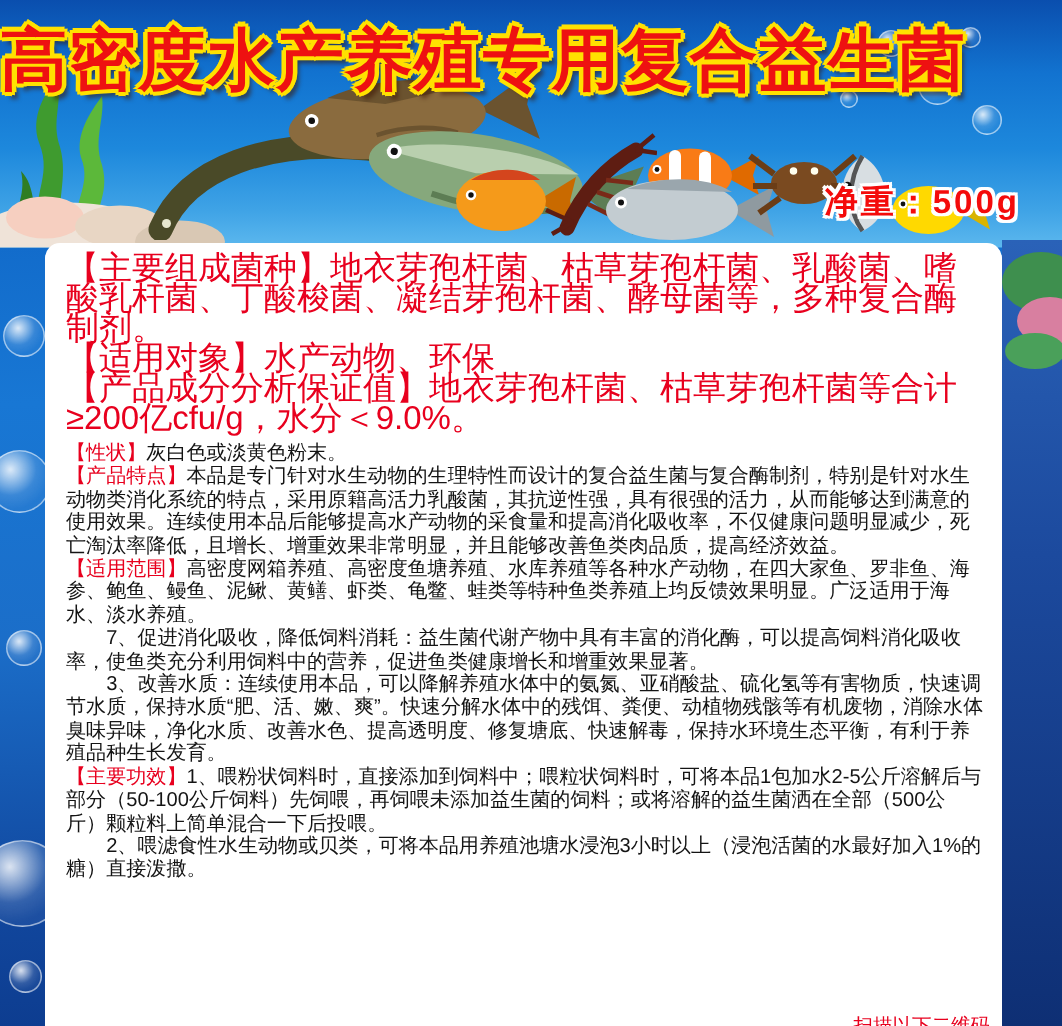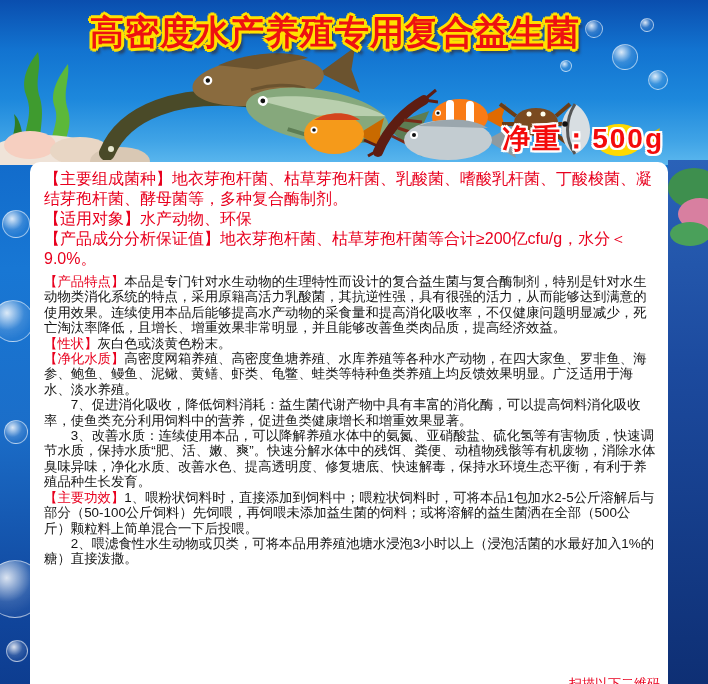--- a/index.html
+++ b/index.html
@@ -5,43 +5,43 @@
   html,body{margin:0;padding:0;}
   .stage{
     position:relative;width:708px;height:684px;overflow:hidden;
     font-family:"Liberation Sans","DejaVu Sans",sans-serif;
     background:linear-gradient(178deg,#0a55b6 0%,#1068c8 18%,#1877d4 38%,#1b6ec9 60%,#11479e 85%,#0c3a8c 100%);
   }
   
   .banner{position:absolute;left:0;top:0;width:708px;height:165px;
     background:linear-gradient(180deg,#0a4eae 0%,#1273d0 30%,#1d88dc 60%,#3fa3e6 85%,#5cb8ee 100%);}
   .title{
-    position:absolute;left:0;top:10px;width:580px;text-align:right;
-    font-size:34px;font-weight:bold;letter-spacing:1px;color:#ee1111;z-index:6;white-space:nowrap;
+    position:absolute;left:0;top:10px;width:580px;text-align:left;
+    font-size:45px;font-weight:bold;letter-spacing:1px;color:#ee1111;z-index:6;white-space:nowrap;
     text-shadow:-2px -2px 0 #ffe100,2px -2px 0 #ffe100,-2px 2px 0 #ffe100,2px 2px 0 #ffe100,
                 0 -3px 0 #ffe100,0 3px 0 #ffe100,-3px 0 0 #ffe100,3px 0 0 #ffe100,4px 5px 3px rgba(60,20,0,.55);
   }
   .net-weight{
-    position:absolute;right:44px;top:120px;z-index:7;
-    font-size:28px;font-weight:bold;color:#f40b0b;letter-spacing:2px;
+    position:absolute;right:28px;top:120px;z-index:7;
+    font-size:22px;font-weight:bold;color:#f40b0b;letter-spacing:2px;
     text-shadow:-2px -2px 0 #fff,2px -2px 0 #fff,-2px 2px 0 #fff,2px 2px 0 #fff,0 -2px 0 #fff,0 2px 0 #fff,-2px 0 0 #fff,2px 0 0 #fff;
   }
   .deco{position:absolute;z-index:3;}
   .bubble{position:absolute;border-radius:50%;z-index:2;
     background:radial-gradient(circle at 35% 30%,rgba(255,255,255,.85),rgba(255,255,255,.15) 45%,rgba(255,255,255,.05) 70%);
     border:1px solid rgba(255,255,255,.55);}
   
   .right-strip{position:absolute;right:0;top:160px;width:40px;height:524px;z-index:1;
     background:linear-gradient(180deg,#2a62b8 0%,#1c4a9e 40%,#0e2f74 100%);}
   
   .panel{
     position:absolute;left:30px;top:162px;width:612px;min-height:522px;z-index:4;
     background:#ffffff;border-radius:10px;padding:7px 12px 6px 14px;
   }
-  .blk1{color:#e8001e;font-size:16px;line-height:20px;font-weight:500;}
+  .blk1{color:#e8001e;font-size:22px;line-height:20px;font-weight:500;}
   .body-text{color:#141414;font-size:13.4px;line-height:15.4px;margin-top:5px;}
   .sec-h{color:#e8001e;font-weight:500;}
   .para{margin:0;}
   .ind{text-indent:2em;}
   .qr-note{position:absolute;right:48px;bottom:-7px;z-index:5;color:#e8001e;font-size:13px;line-height:14px;}
   
   .fish{position:absolute;z-index:4;}
   .sw{position:absolute;z-index:3;}
 </style>
 </head>
@@ -167,23 +167,23 @@
 
   <div class="panel">
 
     <div class="blk1">
       <p class="para"><span class="sec-h">【主要组成菌种】</span><span>地衣芽孢杆菌、枯草芽孢杆菌、乳酸菌、嗜酸乳杆菌、丁酸梭菌、凝结芽孢杆菌、酵母菌等，多种复合酶制剂。</span></p>
       <p class="para"><span class="sec-h">【适用对象】</span><span>水产动物、环保</span></p>
       <p class="para"><span class="sec-h">【产品成分分析保证值】</span><span>地衣芽孢杆菌、枯草芽孢杆菌等合计≥200亿cfu/g，水分＜9.0%。</span></p>
     </div>
 
     <div class="body-text">
+      <p class="para"><span class="sec-h">【性状】</span><span>灰白色或淡黄色粉末。</span></p>
       <p class="para"><span class="sec-h">【产品特点】</span><span>本品是专门针对水生动物的生理特性而设计的复合益生菌与复合酶制剂，特别是针对水生动物类消化系统的特点，采用原籍高活力乳酸菌，其抗逆性强，具有很强的活力，从而能够达到满意的使用效果。连续使用本品后能够提高水产动物的采食量和提高消化吸收率，不仅健康问题明显减少，死亡淘汰率降低，且增长、增重效果非常明显，并且能够改善鱼类肉品质，提高经济效益。</span></p>
-      <p class="para"><span class="sec-h">【性状】</span><span>灰白色或淡黄色粉末。</span></p>
-      <p class="para"><span class="sec-h">【净化水质】</span><span>高密度网箱养殖、高密度鱼塘养殖、水库养殖等各种水产动物，在四大家鱼、罗非鱼、海参、鲍鱼、鳗鱼、泥鳅、黄鳝、虾类、龟鳖、蛙类等特种鱼类养殖上均反馈效果明显。广泛适用于海水、淡水养殖。</span></p>
+      <p class="para"><span class="sec-h">【适用范围】</span><span>高密度网箱养殖、高密度鱼塘养殖、水库养殖等各种水产动物，在四大家鱼、罗非鱼、海参、鲍鱼、鳗鱼、泥鳅、黄鳝、虾类、龟鳖、蛙类等特种鱼类养殖上均反馈效果明显。广泛适用于海水、淡水养殖。</span></p>
 
       <p class="para ind">7、促进消化吸收，降低饲料消耗：益生菌代谢产物中具有丰富的消化酶，可以提高饲料消化吸收率，使鱼类充分利用饲料中的营养，促进鱼类健康增长和增重效果显著。</p>
       <p class="para ind">3、改善水质：连续使用本品，可以降解养殖水体中的氨氮、亚硝酸盐、硫化氢等有害物质，快速调节水质，保持水质“肥、活、嫩、爽”。快速分解水体中的残饵、粪便、动植物残骸等有机废物，消除水体臭味异味，净化水质、改善水色、提高透明度、修复塘底、快速解毒，保持水环境生态平衡，有利于养殖品种生长发育。</p>
 
       <p class="para"><span class="sec-h">【主要功效】</span><span>1、喂粉状饲料时，直接添加到饲料中；喂粒状饲料时，可将本品1包加水2-5公斤溶解后与部分（50-100公斤饲料）先饲喂，再饲喂未添加益生菌的饲料；或将溶解的益生菌洒在全部（500公斤）颗粒料上简单混合一下后投喂。</span></p>
       <p class="para ind">2、喂滤食性水生动物或贝类，可将本品用养殖池塘水浸泡3小时以上（浸泡活菌的水最好加入1%的糖）直接泼撒。</p>
 
     </div>
   </div>
 

